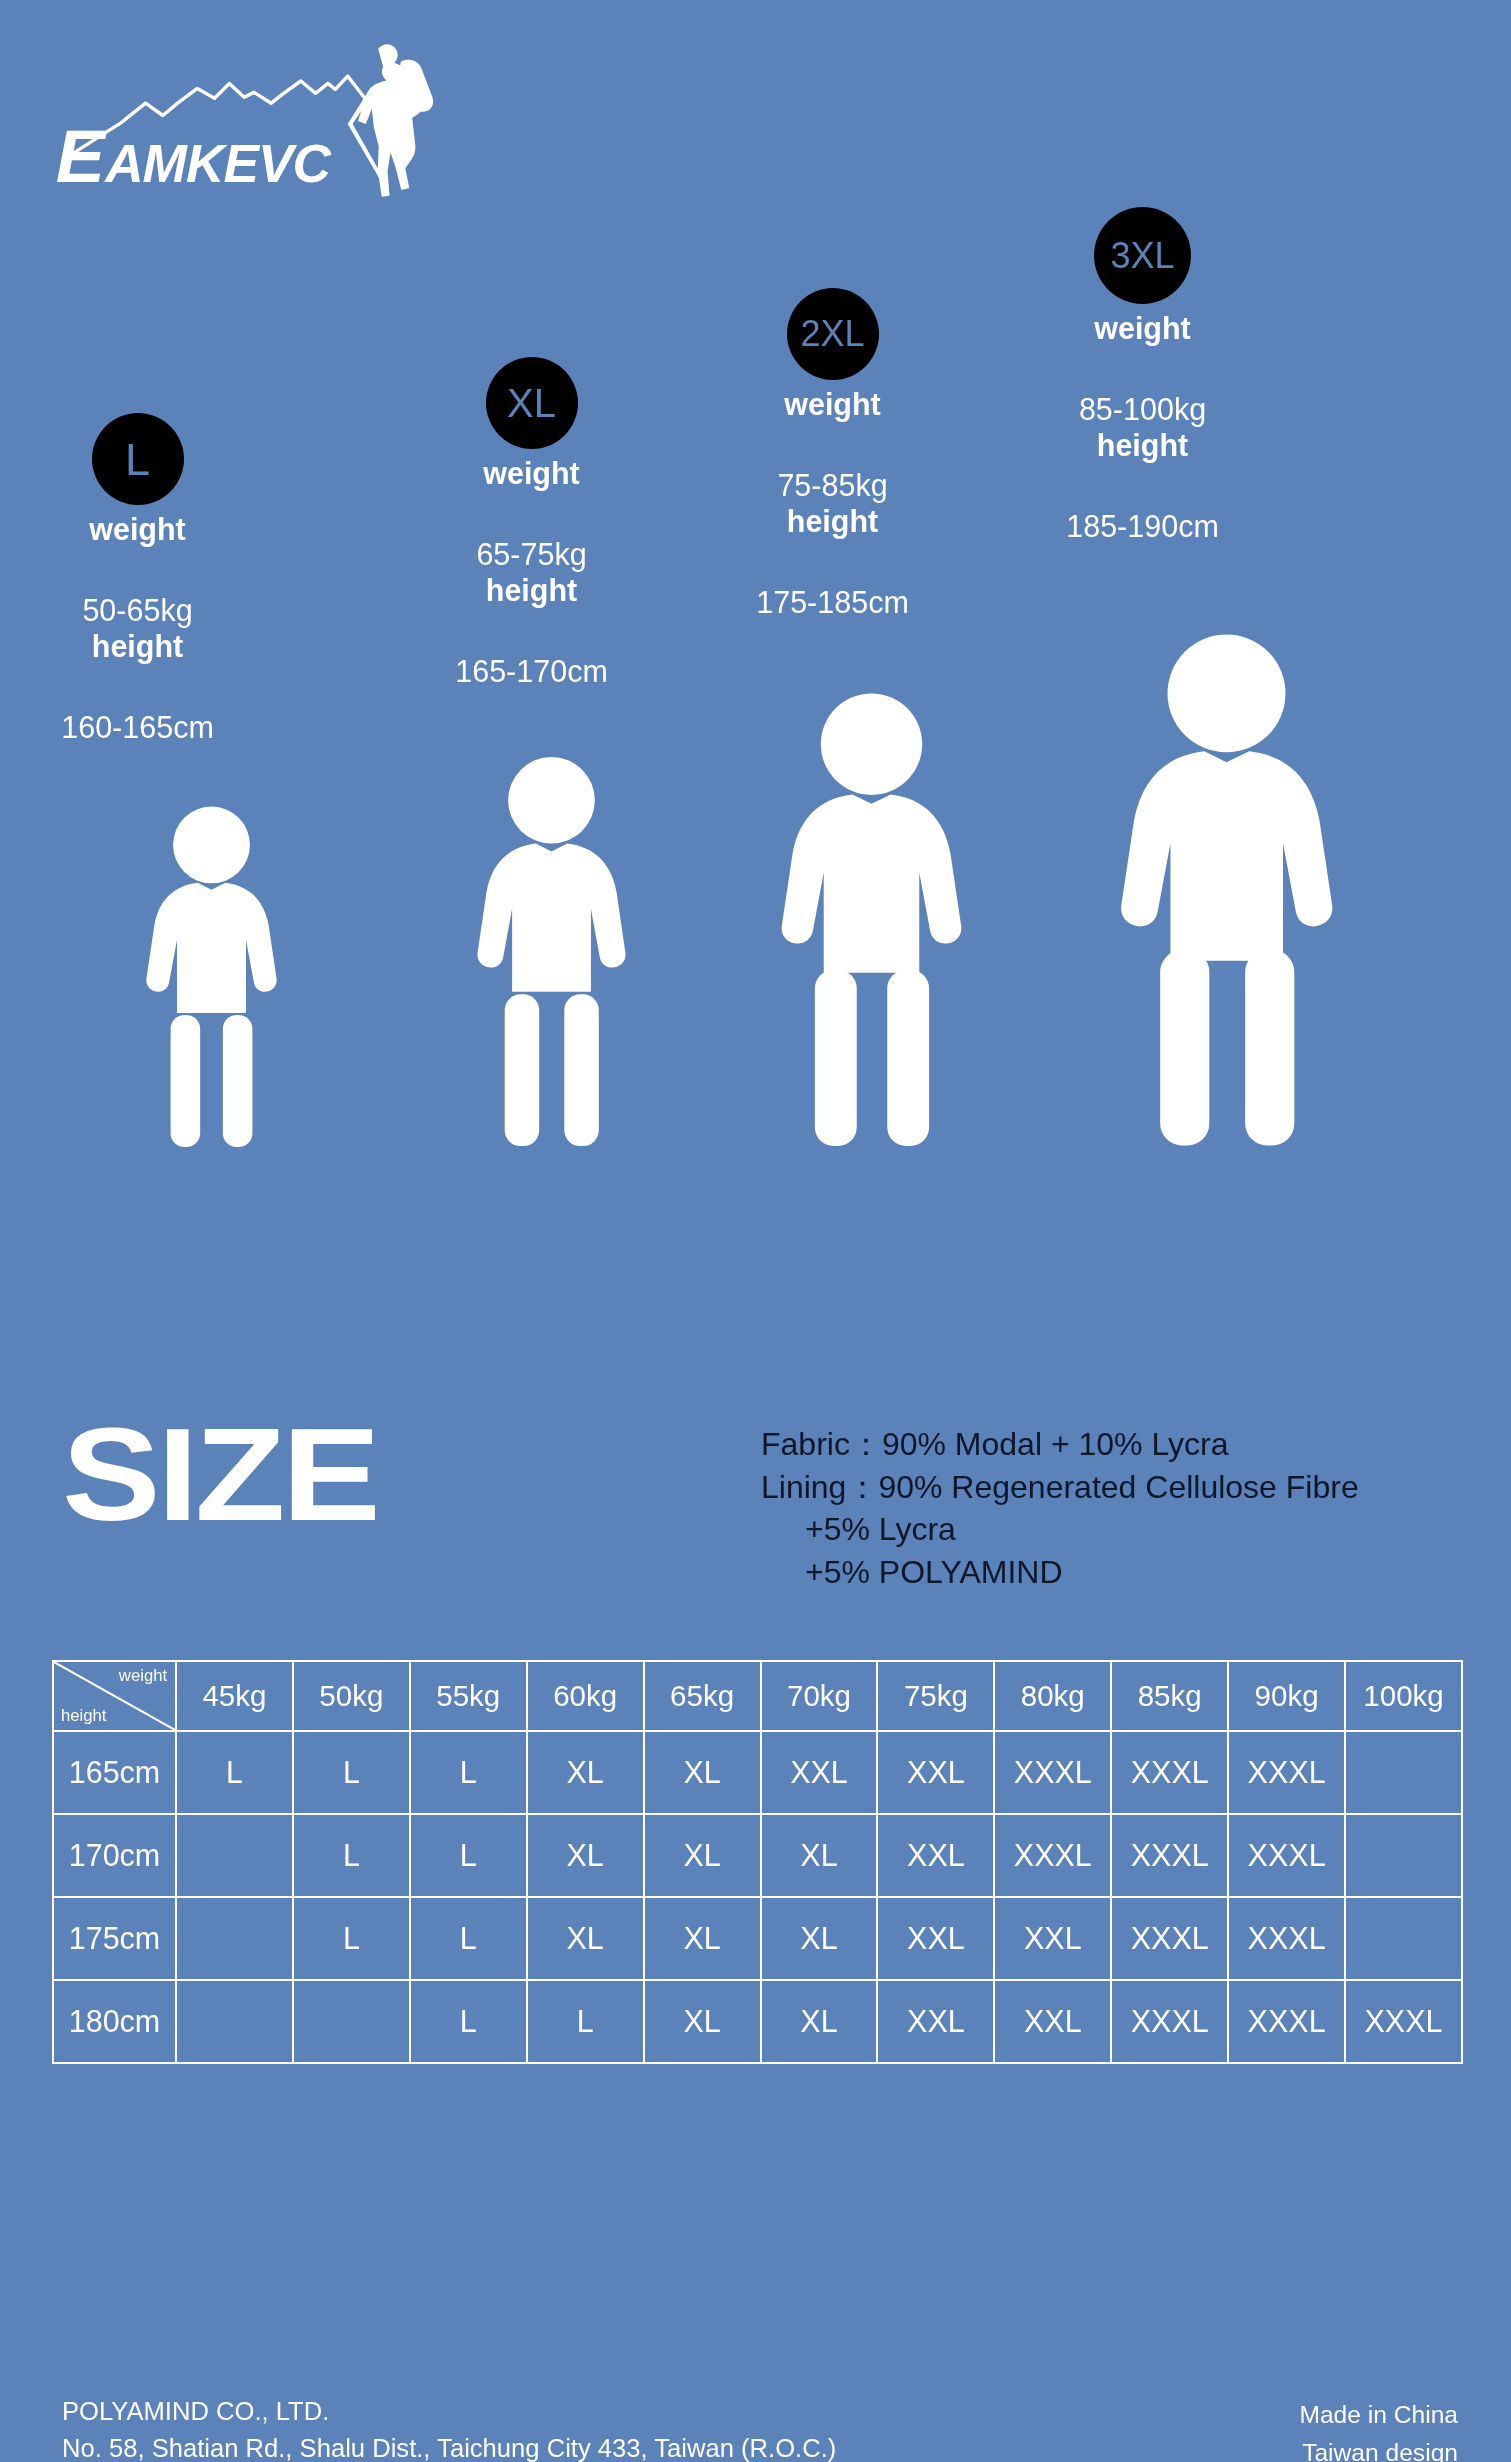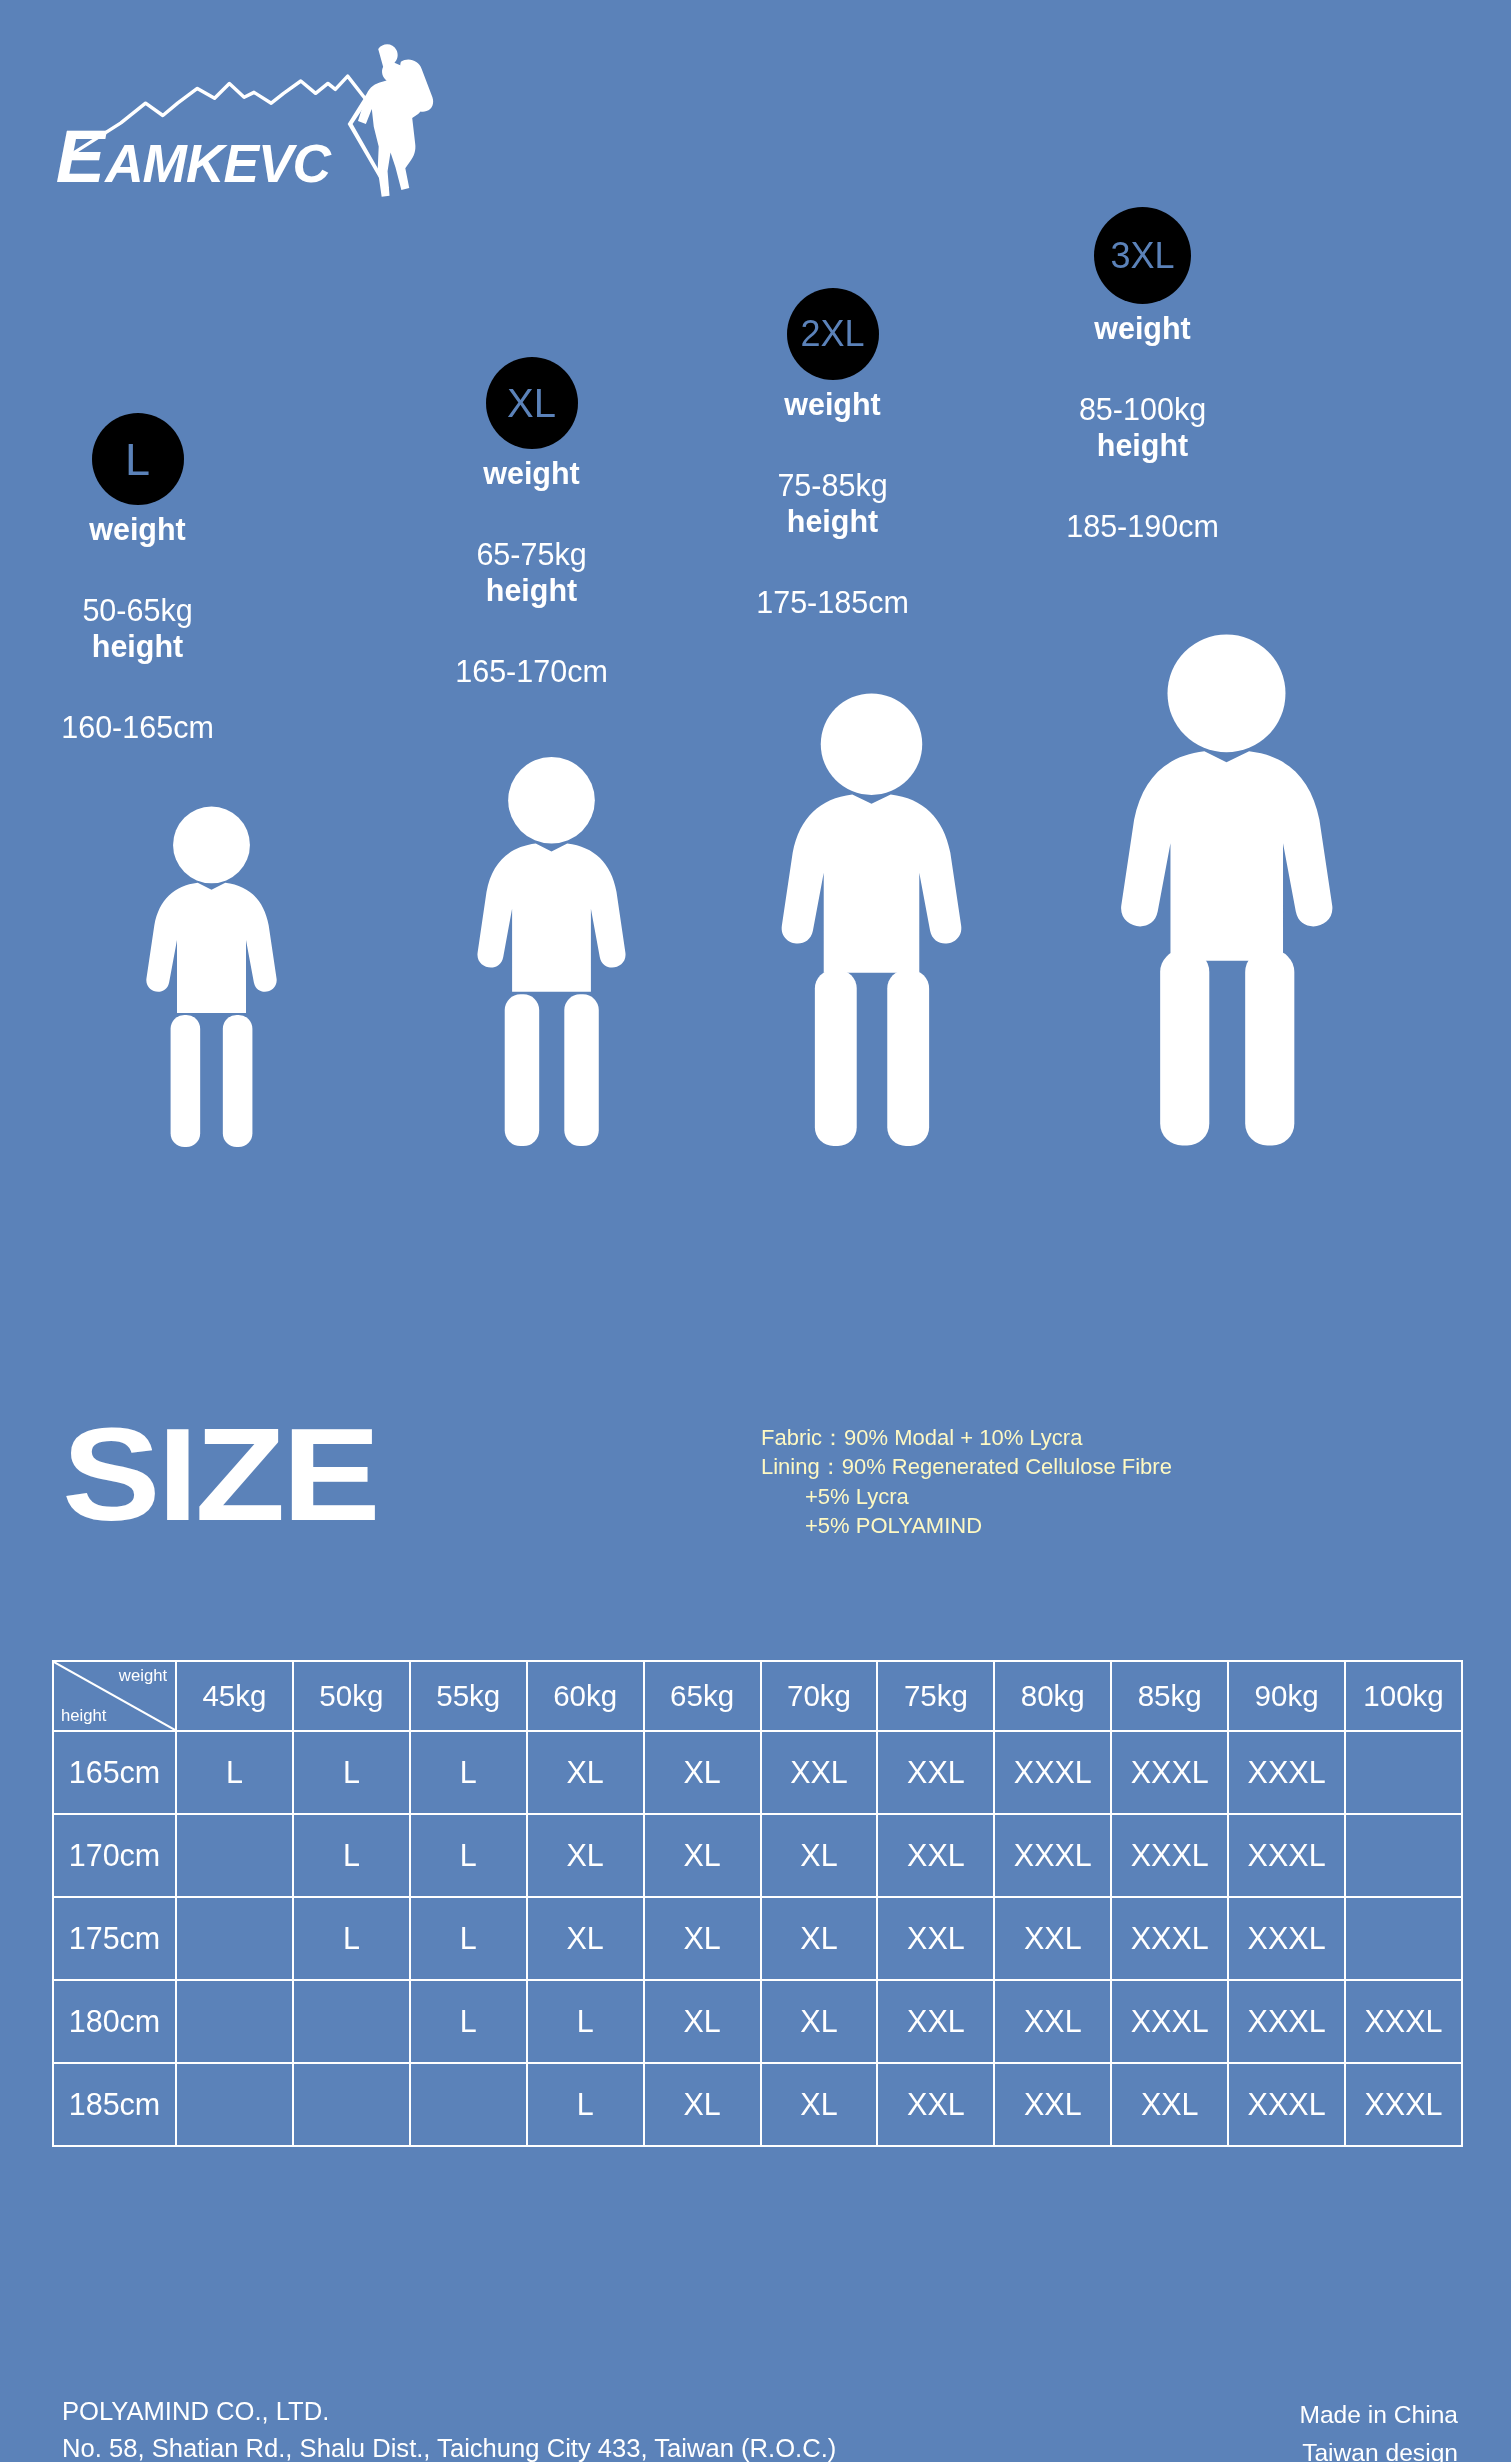--- a/index.html
+++ b/index.html
@@ -62,21 +62,21 @@
   .size-title {
     position: absolute; left: 62px; top: 1409px;
     color: #ffffff;
     font-size: 132px; font-weight: 700;
     letter-spacing: -3px;
     line-height: 1;
     transform: scaleX(1.12); transform-origin: left top;
   }
   .fabric {
     position: absolute; left: 761px; top: 1423px; width: 729px;
-    color: #fef9c3; font-size: 22px; line-height: 1.33; font-weight: 400;
+    color: #0f172a; font-size: 32px; line-height: 1.33; font-weight: 400;
   }
   .fabric .ind { display: block; padding-left: 44px; }
 
   
   .tablewrap { position: absolute; left: 52px; top: 1660px; width: 1411px; }
   table.size { border-collapse: collapse; width: 100%; table-layout: fixed; }
   table.size td, table.size th {
     border: 2px solid #ffffff;
     color: #ffffff;
     text-align: center;
@@ -305,34 +305,20 @@
           <td>L</td>
           <td>L</td>
           <td>XL</td>
           <td>XL</td>
           <td>XXL</td>
           <td>XXL</td>
           <td>XXXL</td>
           <td>XXXL</td>
           <td>XXXL</td>
         </tr>
-        <tr>
-          <td class="rowhdr">185cm</td>
-          <td></td>
-          <td></td>
-          <td></td>
-          <td>L</td>
-          <td>XL</td>
-          <td>XL</td>
-          <td>XXL</td>
-          <td>XXL</td>
-          <td>XXL</td>
-          <td>XXXL</td>
-          <td>XXXL</td>
-        </tr>
       </tbody>
     </table>
   </div>
 
   <div class="footer-left">
     <div>POLYAMIND CO., LTD.</div>
     <div>No. 58, Shatian Rd., Shalu Dist., Taichung City 433, Taiwan (R.O.C.)</div>
 
   </div>
 

